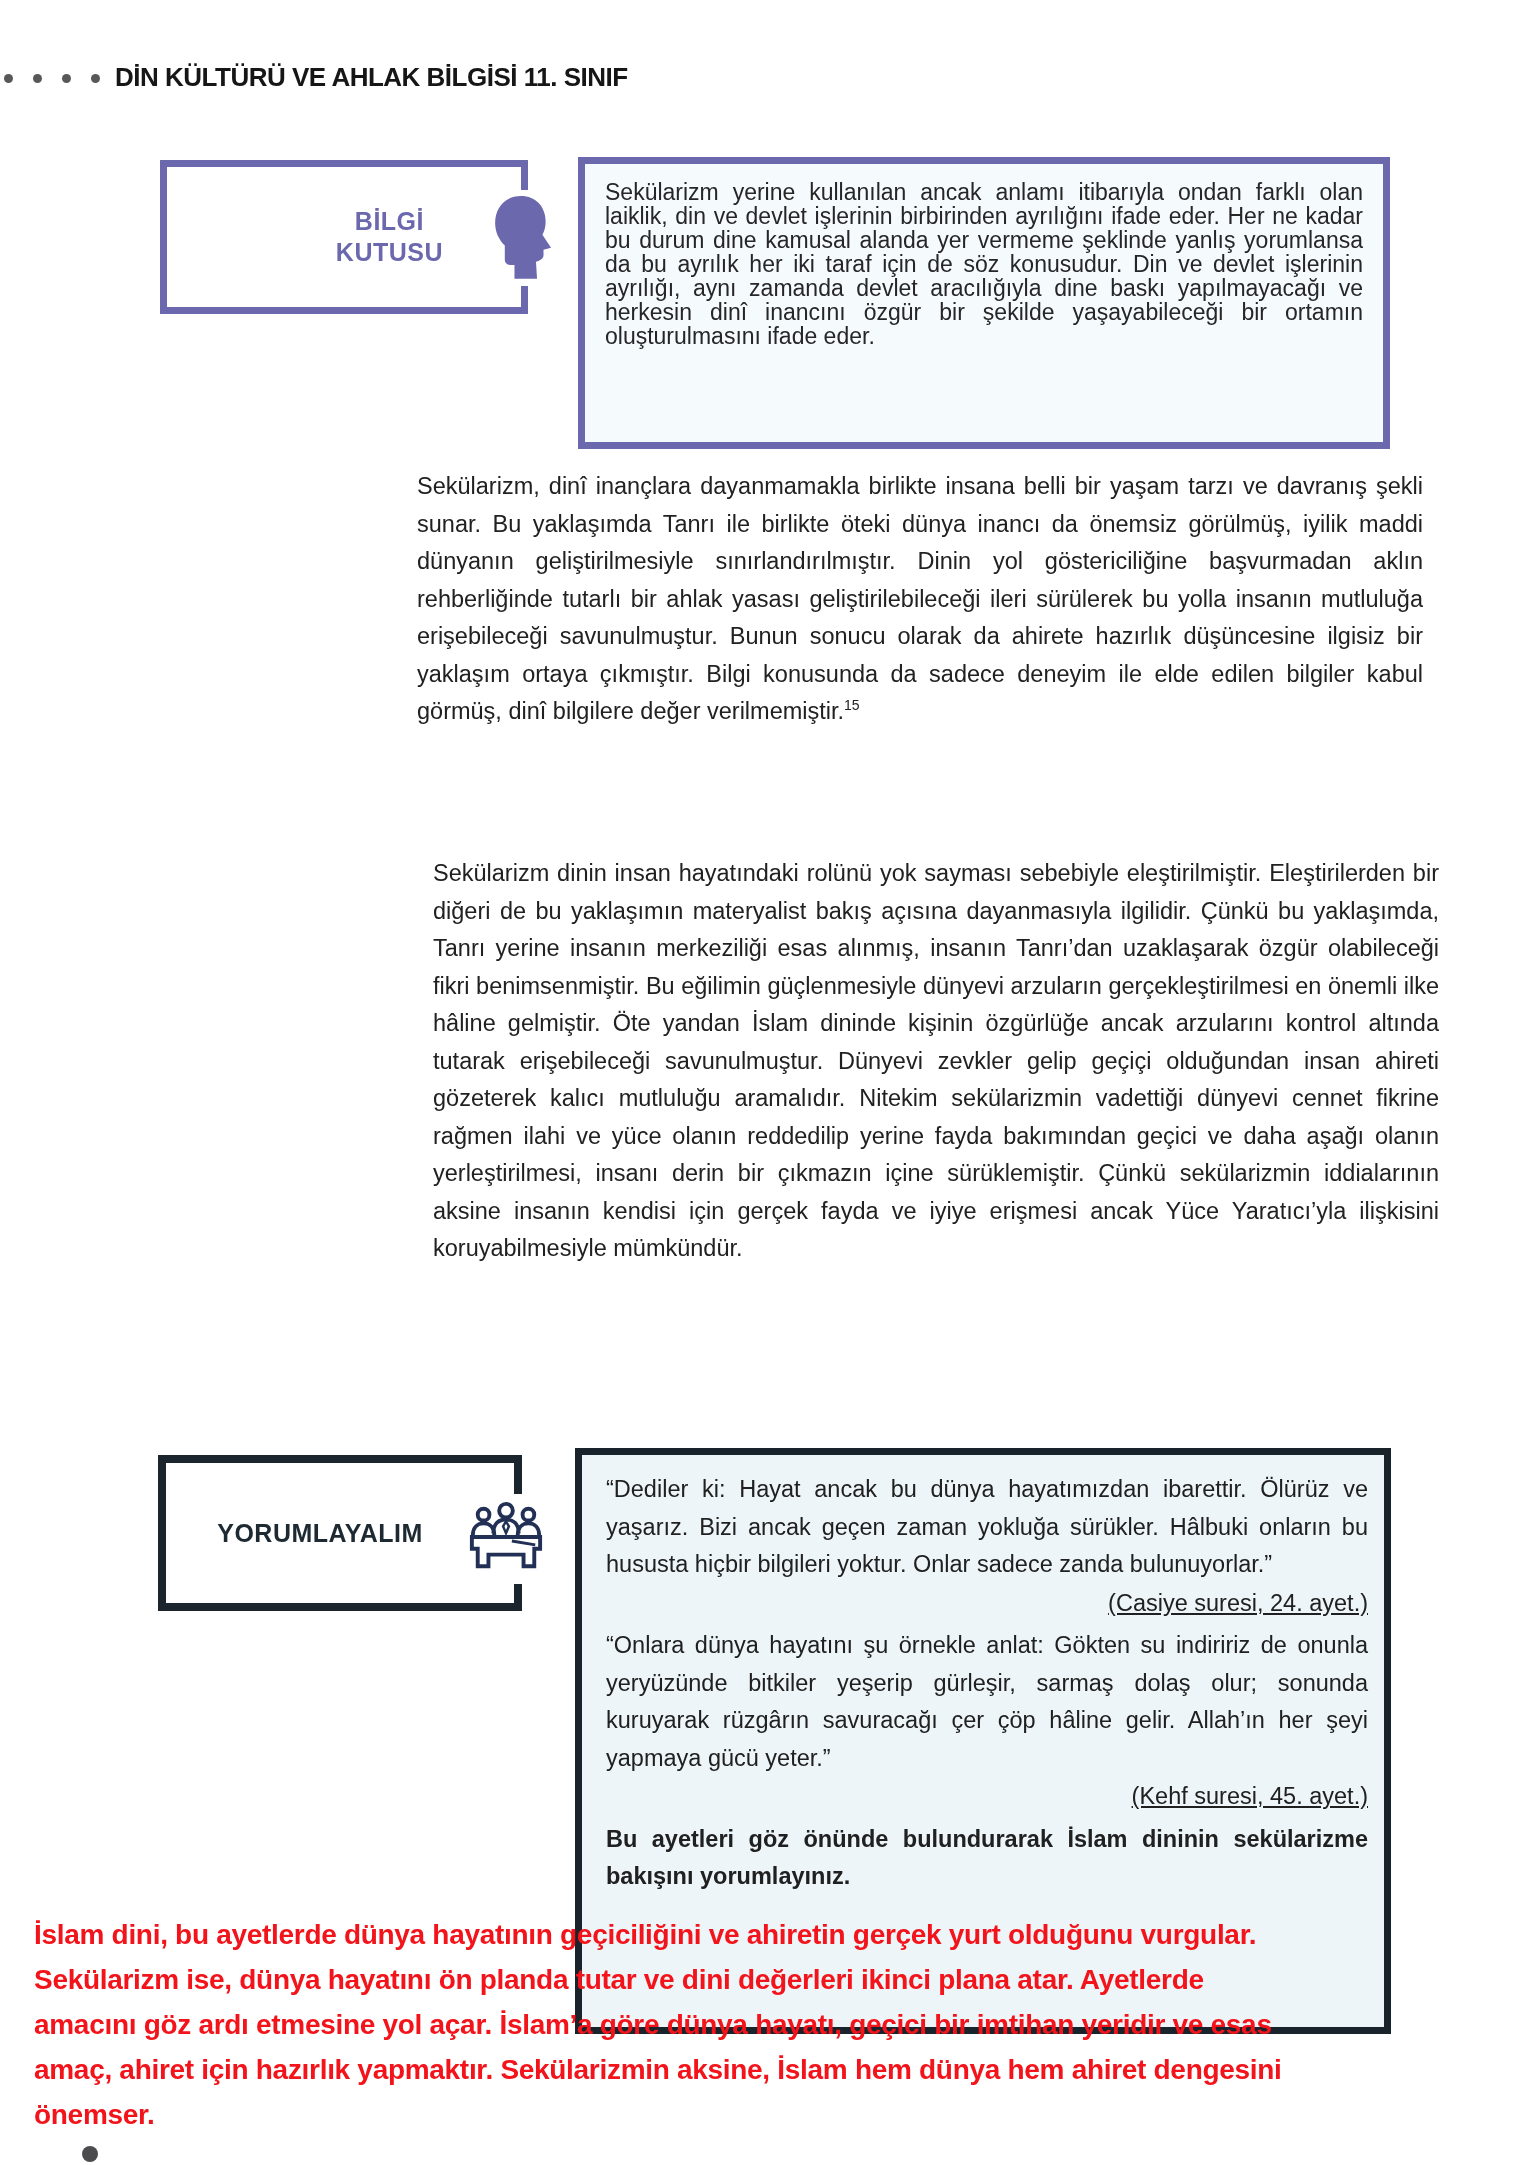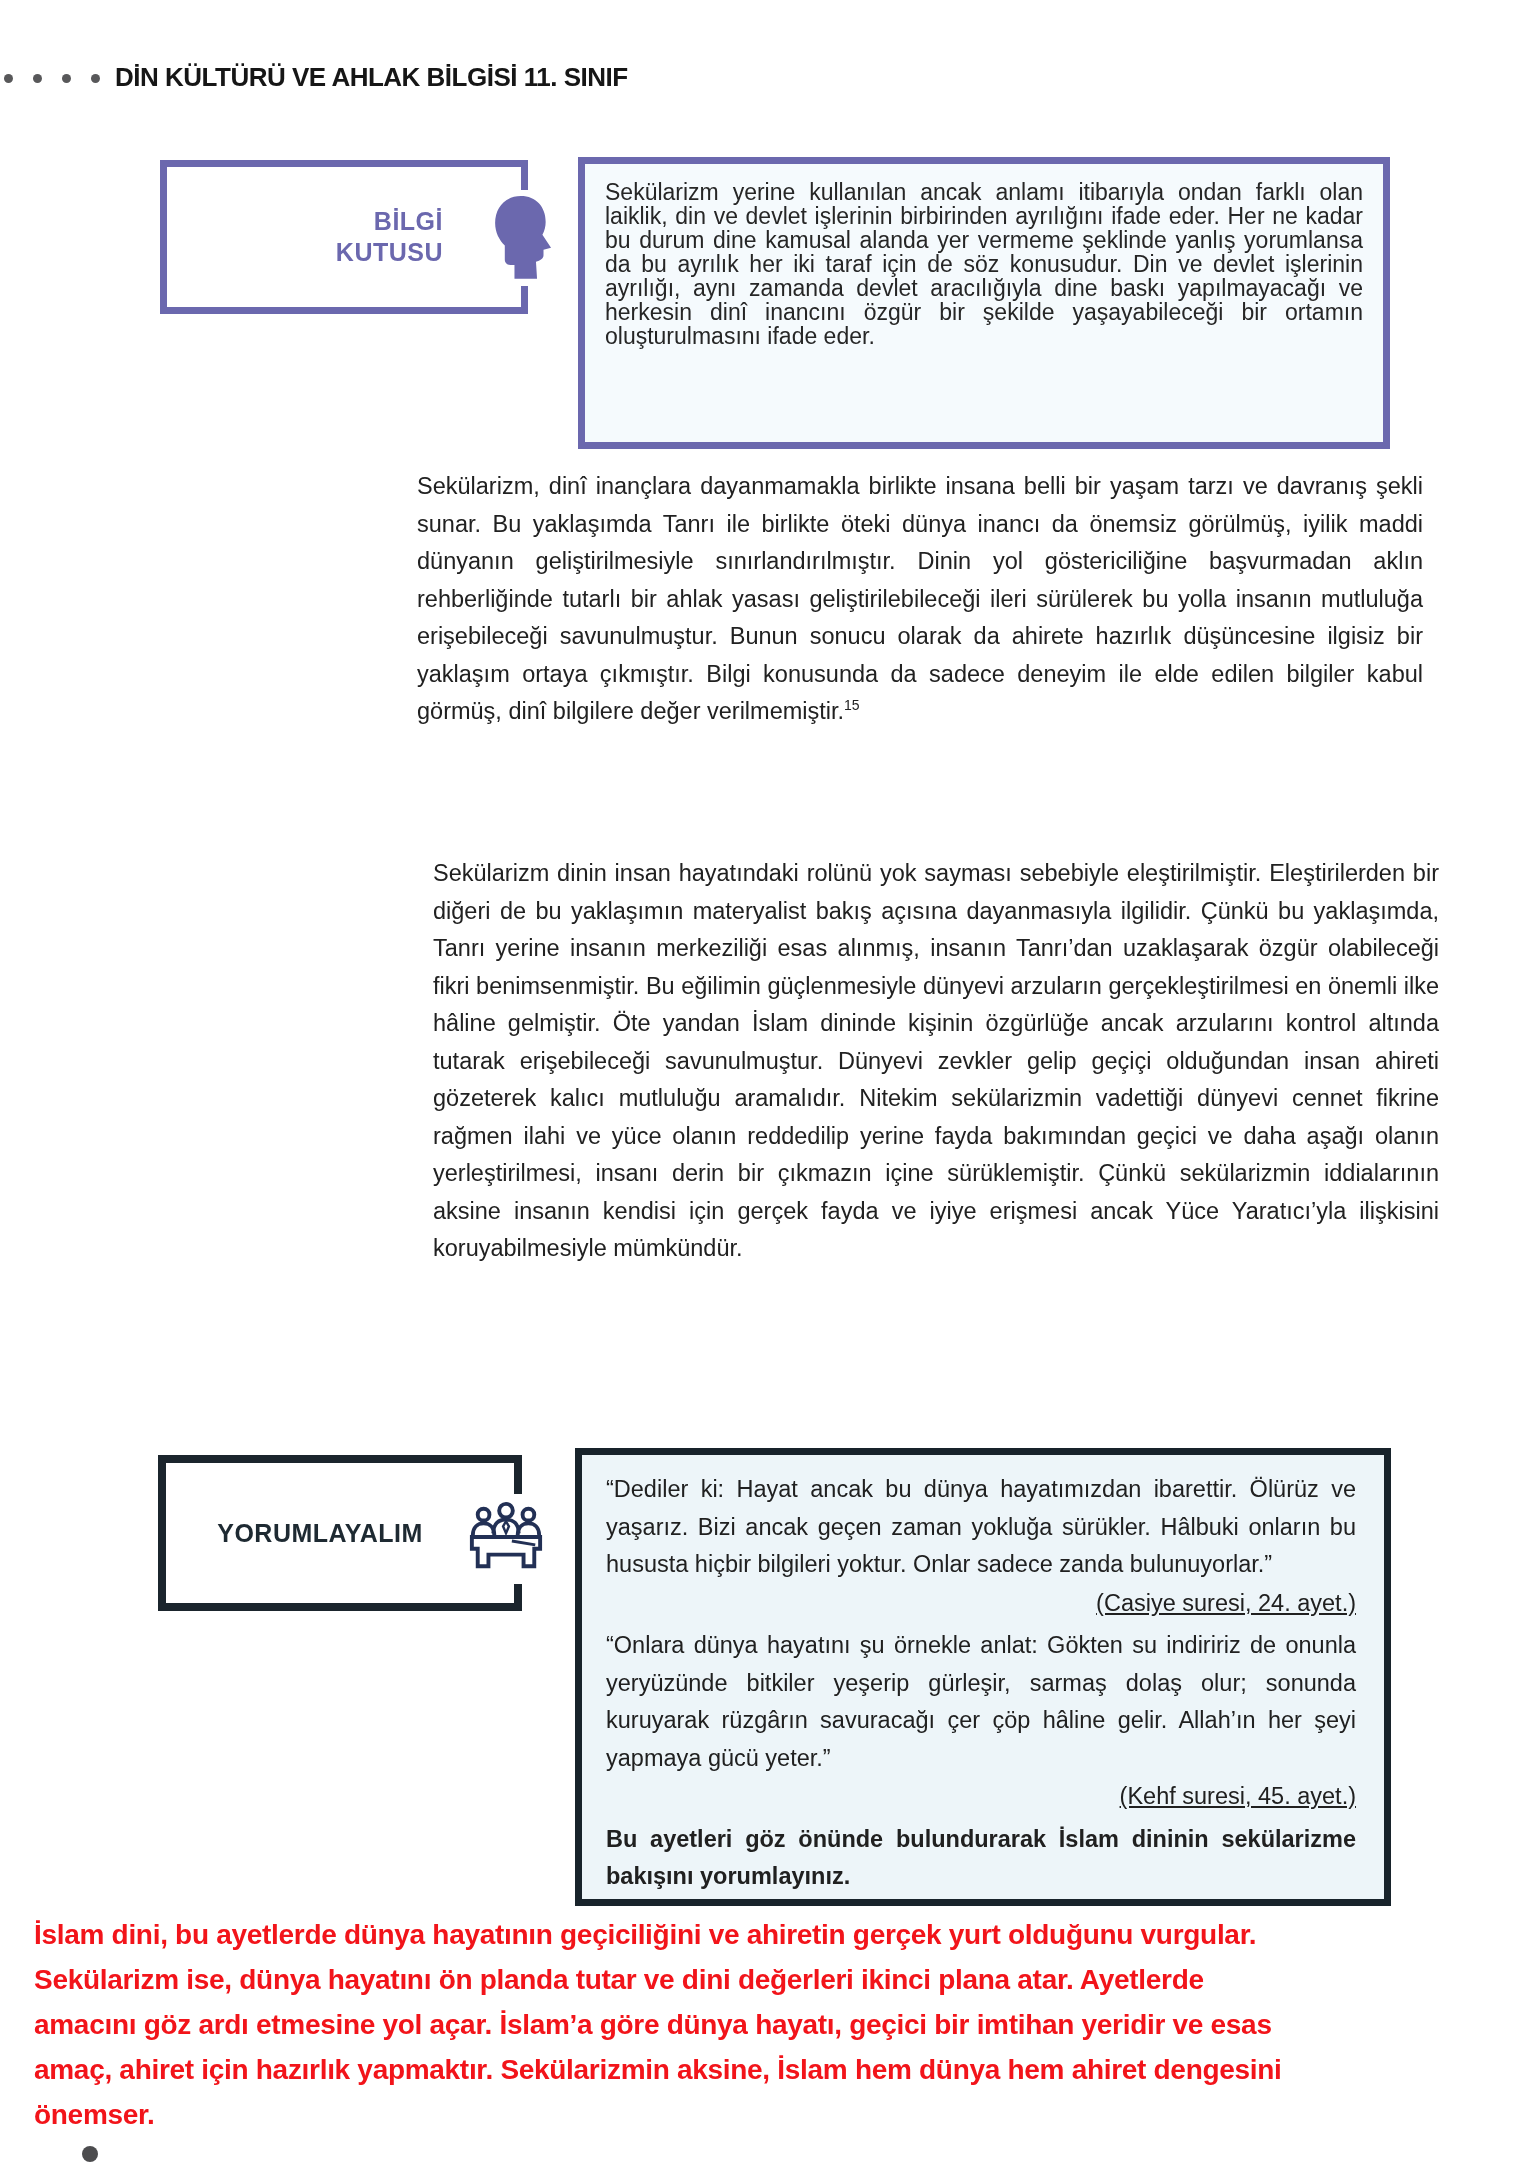--- a/index.html
+++ b/index.html
@@ -9,21 +9,21 @@
   }
   
   .header-dots{position:absolute;left:4px;top:74px;display:flex;gap:20px;}
   .header-dots i{width:9px;height:9px;border-radius:50%;background:#58585a;display:block;}
   .page-title{position:absolute;left:115px;top:62px;font-size:26px;font-weight:bold;
     letter-spacing:-0.5px;color:#161616;white-space:nowrap;}
   
   .bilgi-box{position:absolute;left:160px;top:160px;width:368px;height:154px;
     border:7px solid #6b68ae;box-sizing:border-box;background:#ffffff;}
   .bilgi-label{position:absolute;right:78px;top:50%;transform:translateY(-50%);
-    color:#6b68ae;font-size:25px;font-weight:700;line-height:31px;text-align:right;letter-spacing:0.5px;}
+    color:#6b68ae;font-size:25px;font-weight:700;line-height:31px;text-align:center;letter-spacing:0.5px;}
   .head-icon-wrap{position:absolute;left:482px;top:190px;width:80px;height:96px;background:#ffffff;
     display:flex;align-items:center;justify-content:center;}
   .head-icon-wrap svg{width:66px;height:86px;}
   
   .info-box{position:absolute;left:578px;top:157px;width:812px;height:292px;box-sizing:border-box;
     border:7px solid #6b68ae;background:#f5fafd;padding:16px 20px 14px 20px;
     font-size:23px;line-height:24px;text-align:justify;color:#262626;}
   
   .para{position:absolute;left:417px;width:1006px;font-size:23.5px;line-height:37.5px;
     text-align:justify;color:#212121;}
@@ -32,22 +32,22 @@
   .para-2{top:855px;margin-left:16px;}
   
   .yorum-box{position:absolute;left:158px;top:1455px;width:364px;height:156px;
     border:8px solid #1b252d;box-sizing:border-box;background:#ffffff;}
   .yorum-label{position:absolute;left:0;right:40px;top:50%;transform:translateY(-50%);
     text-align:center;color:#1e2a32;font-size:25px;font-weight:700;letter-spacing:0.5px;}
   .meeting-icon-wrap{position:absolute;left:460px;top:1494px;width:92px;height:90px;background:#ffffff;
     display:flex;align-items:center;justify-content:center;}
   .meeting-icon-wrap svg{width:80px;height:78px;}
   
-  .quote-box{position:absolute;left:575px;top:1448px;width:816px;height:458px;box-sizing:border-box;
-    border:7px solid #18232b;background:#edf5f9;padding:16px 28px 12px 24px;
+  .quote-box{position:absolute;left:575px;top:1448px;width:816px;height:586px;box-sizing:border-box;
+    border:7px solid #18232b;background:#edf5f9;padding:16px 16px 12px 24px;
     font-size:23.5px;line-height:37.5px;color:#202020;}
   .quote{text-align:justify;}
   .citation{text-align:right;margin:1px 0 5px 0;text-decoration:underline;}
   .task{font-weight:700;text-align:justify;}
   
   .answer{position:absolute;left:10px;top:1912px;width:1490px;color:#f2141a;
     font-size:28px;font-weight:700;line-height:45px;letter-spacing:-0.3px;}
   .answer .ans-line{white-space:nowrap;margin-left:24px;}
   .bottom-dot{position:absolute;left:82px;top:2146px;width:16px;height:16px;border-radius:50%;background:#4c4c4e;}
 </style>

